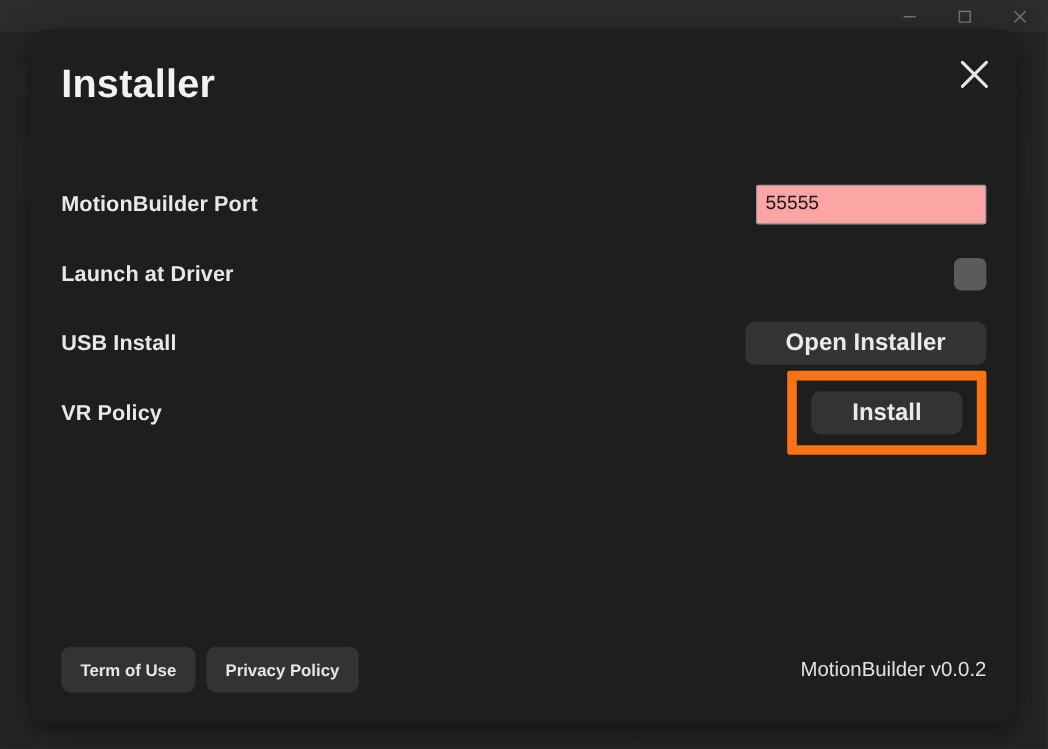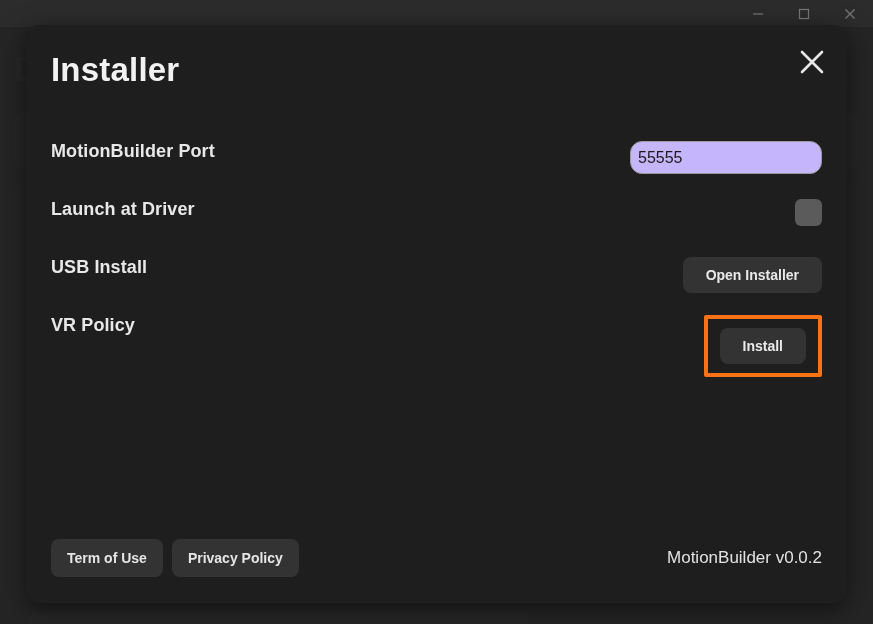--- a/index.html
+++ b/index.html
@@ -138,21 +138,21 @@
   
   #settings-rows {
     position: absolute;
     left: 0; top: 116px;
     width: 821px;
   }
   .settings-row {
     position: relative;
     height: 58px;
     display: flex;
-    align-items: flex-start;
+    align-items: center;
     padding: 0 25px;
     box-sizing: border-box;
   }
   .row-label {
     font-size: 18px;
     font-weight: bold;
     color: #e8e8e8;
     letter-spacing: 0.1px;
     white-space: nowrap;
   }
@@ -160,23 +160,23 @@
     margin-left: auto;
     display: flex;
     align-items: center;
   }
 
   
   #motionbuilder-port-input {
     width: 192px;
     height: 33px;
     box-sizing: border-box;
-    background: #c4b5fd;
+    background: #fca5a5;
     border: 1px solid #9a9a9a;
-    border-radius: 12px;
+    border-radius: 2px;
     color: #1a1a1a;
     font-family: "Liberation Sans", sans-serif;
     font-size: 16px;
     padding: 0 7px;
     outline: none;
   }
 
   
   #launch-at-login-checkbox {
     width: 27px;
@@ -184,35 +184,35 @@
     border-radius: 6px;
     background: #5b5b5b;
     cursor: pointer;
   }
 
   
   .action-button {
     background: #333333;
     color: #eaeaea;
     font-family: "Liberation Sans", sans-serif;
-    font-size: 14px;
+    font-size: 20px;
     font-weight: bold;
     border: none;
     border-radius: 8px;
-    padding: 0 23px;
+    padding: 0 34px;
     height: 36px;
     cursor: pointer;
     white-space: nowrap;
   }
 
   
   #install-highlight {
     position: relative;
     padding: 9px 12px;
-    border: 4px solid #f97316;
+    border: 8px solid #f97316;
     border-radius: 2px;
     box-sizing: border-box;
   }
 
   
   #dialog-footer {
     position: absolute;
     left: 0; bottom: 0;
     width: 821px;
     height: 90px;

